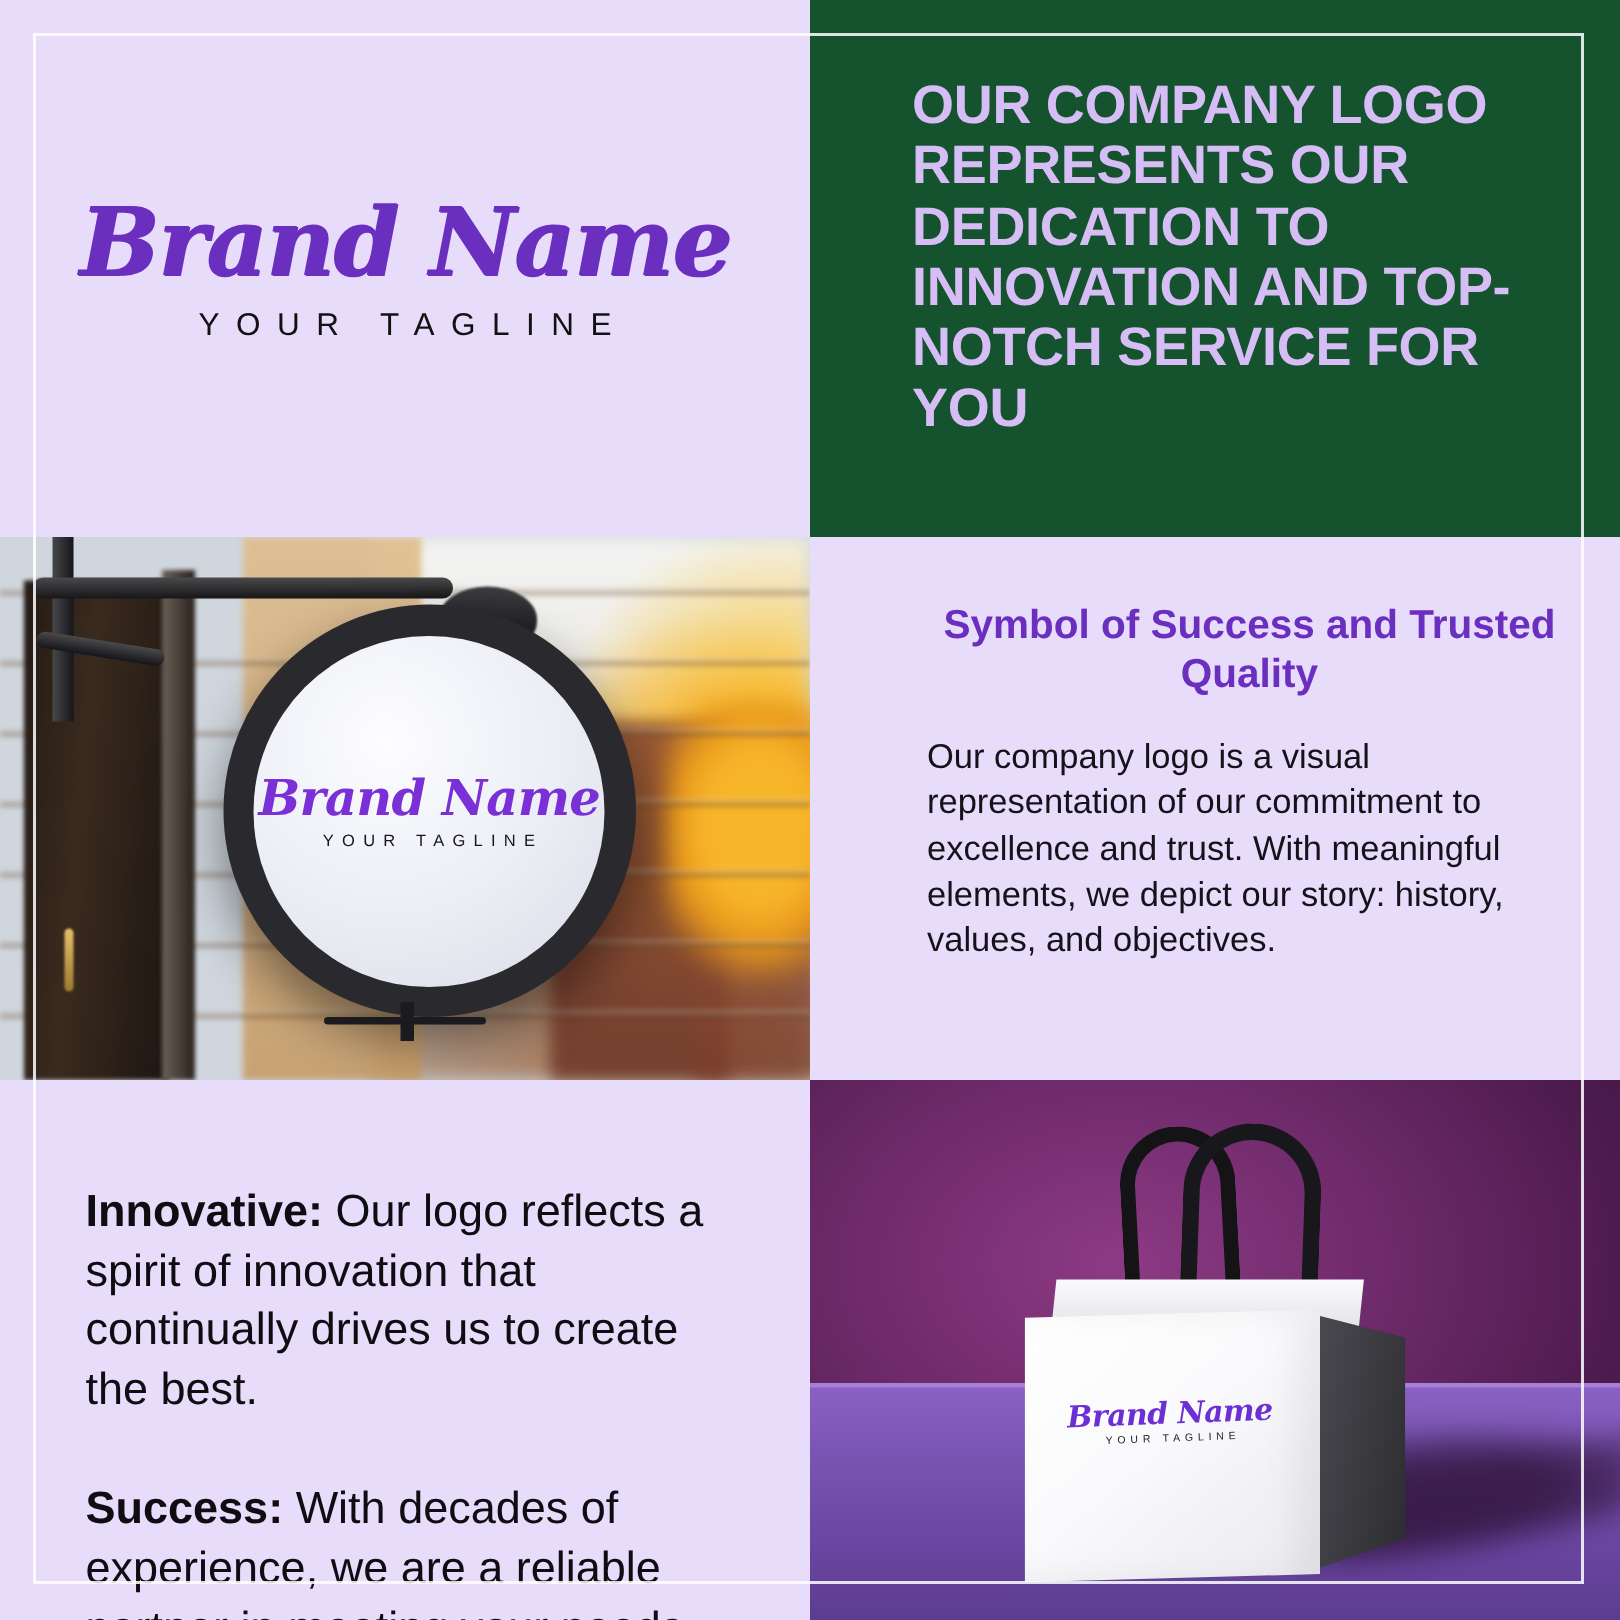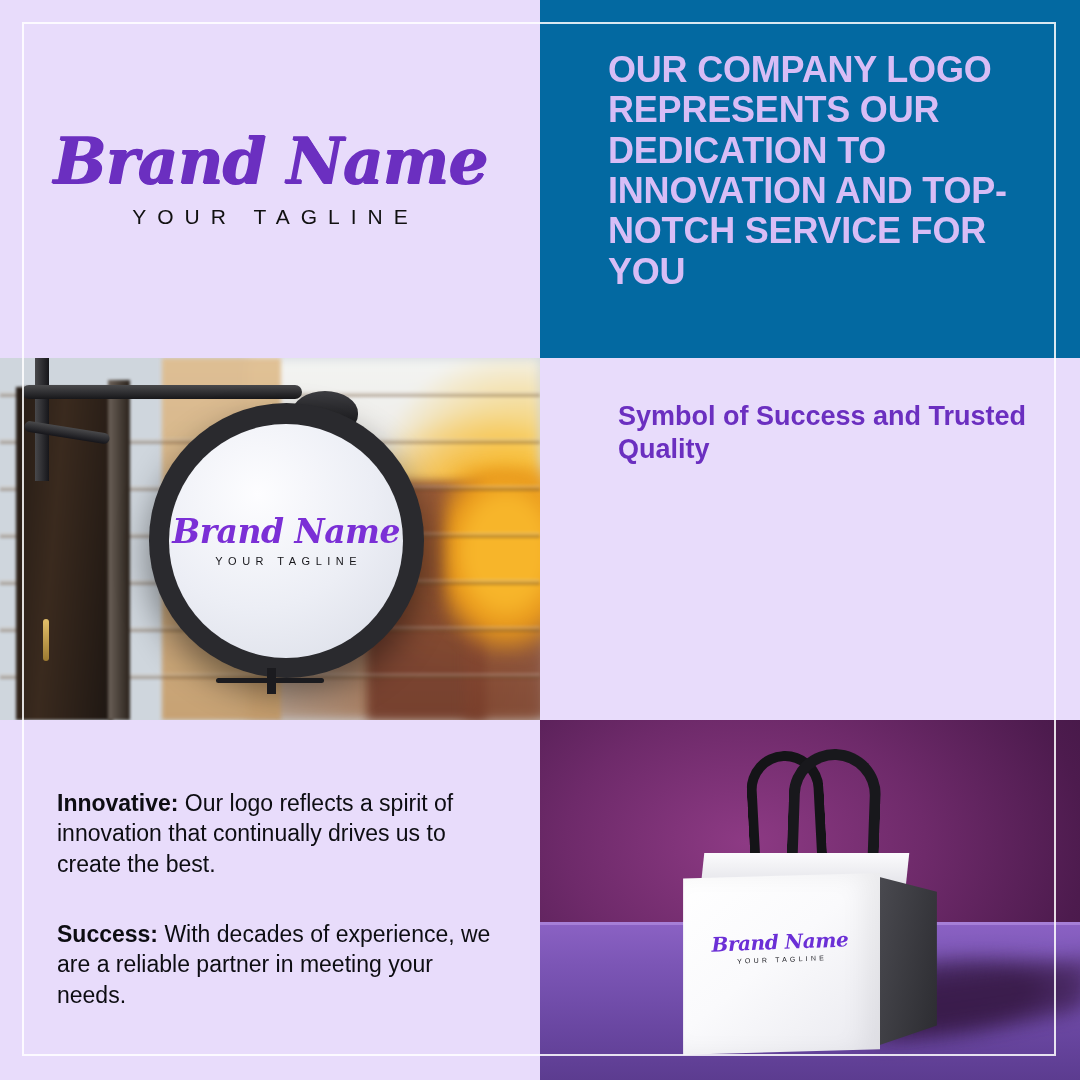--- a/index.html
+++ b/index.html
@@ -6,21 +6,21 @@
   body{
     width:1080px;height:1080px;overflow:hidden;
     background:#e8dcfb;
     font-family:"Liberation Sans", sans-serif;
   }
   .poster{position:relative;width:1080px;height:1080px;overflow:hidden;background:#e8dcfb;}
 
   
   .q{position:absolute;overflow:hidden;}
   .q-tl{left:0;top:0;width:540px;height:358px;background:#e8dcfb;}
-  .q-tr{left:540px;top:0;width:540px;height:358px;background:#0369a1;}
+  .q-tr{left:540px;top:0;width:540px;height:358px;background:#14532d;}
   .q-ml{left:0;top:358px;width:540px;height:362px;}
   .q-mr{left:540px;top:358px;width:540px;height:362px;background:#e8dcfb;}
   .q-bl{left:0;top:720px;width:540px;height:360px;background:#e8dcfb;}
   .q-br{left:540px;top:720px;width:540px;height:360px;}
 
   
   .frame{
     position:absolute;left:22px;top:22px;width:1034px;height:1034px;
     border:2px solid rgba(255,255,255,.85);
     box-sizing:border-box;pointer-events:none;z-index:40;
@@ -48,28 +48,29 @@
     color:#d7bdf6;font-weight:700;font-size:36px;line-height:1.12;
     letter-spacing:-0.2px;
     font-family:"Liberation Sans", sans-serif;
   }
 
   
   .mr-pad{position:absolute;left:78px;top:42px;width:430px;}
   .mr-head{
     color:#6b2fc0;font-weight:700;font-size:27px;line-height:1.22;
     margin:0 0 22px 0;
+    text-align:center;
   }
   .mr-body{
     color:#15131a;font-size:23px;line-height:1.33;font-weight:400;
   }
 
   
   .bl-pad{position:absolute;left:57px;top:68px;width:440px;}
-  .bl-para{color:#0d0d12;font-size:23px;line-height:1.32;margin:0 0 40px 0;}
+  .bl-para{color:#0d0d12;font-size:30px;line-height:1.32;margin:0 0 40px 0;}
   .bl-para b{font-weight:700;}
 
   
   .shop{position:absolute;inset:0;background:#cfd6dd;}
   
   .shop-sky{position:absolute;left:46%;top:0;width:54%;height:100%;
     background:
       radial-gradient(circle at 78% 52%, rgba(246,176,36,.95) 0 12%, rgba(240,160,30,.0) 46%),
       radial-gradient(circle at 92% 38%, rgba(250,198,60,.9) 0 10%, rgba(250,198,60,0) 42%),
       radial-gradient(circle at 66% 85%, rgba(150,96,60,.7) 0 16%, rgba(150,96,60,0) 52%),
@@ -207,20 +208,21 @@
         </div>
       </div>
       <div class="brk-stem"></div>
       <div class="brk-foot"></div>
     </div>
   </div>
 
   <div class="q q-mr">
     <div class="mr-pad">
       <h2 class="mr-head">Symbol of Success and Trusted Quality</h2>
+      <p class="mr-body">Our company logo is a visual representation of our commitment to excellence and trust. With meaningful elements, we depict our story: history, values, and objectives.</p>
     </div>
   </div>
 
   <div class="q q-bl">
     <div class="bl-pad">
       <p class="bl-para">
         <b>Innovative:</b><span> Our logo reflects a spirit of innovation that continually drives us to create the best.</span>
       </p>
       <p class="bl-para">
         <b>Success:</b><span> With decades of experience, we are a reliable partner in meeting your needs.</span>

